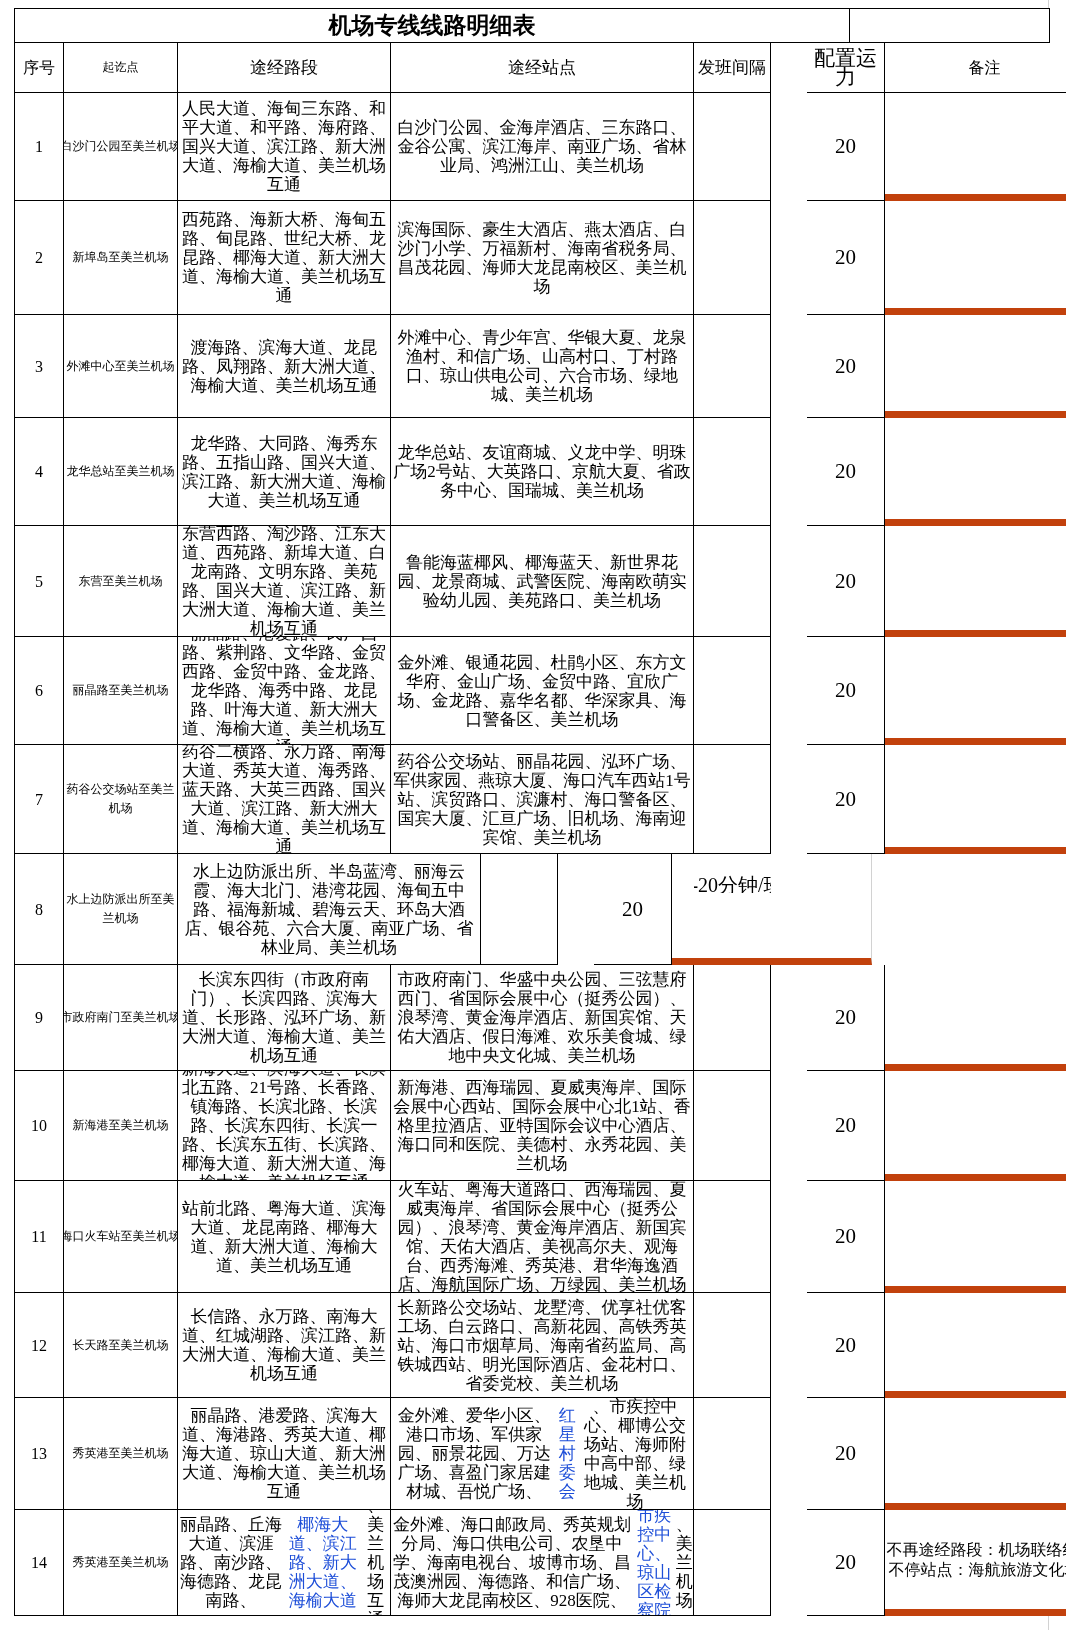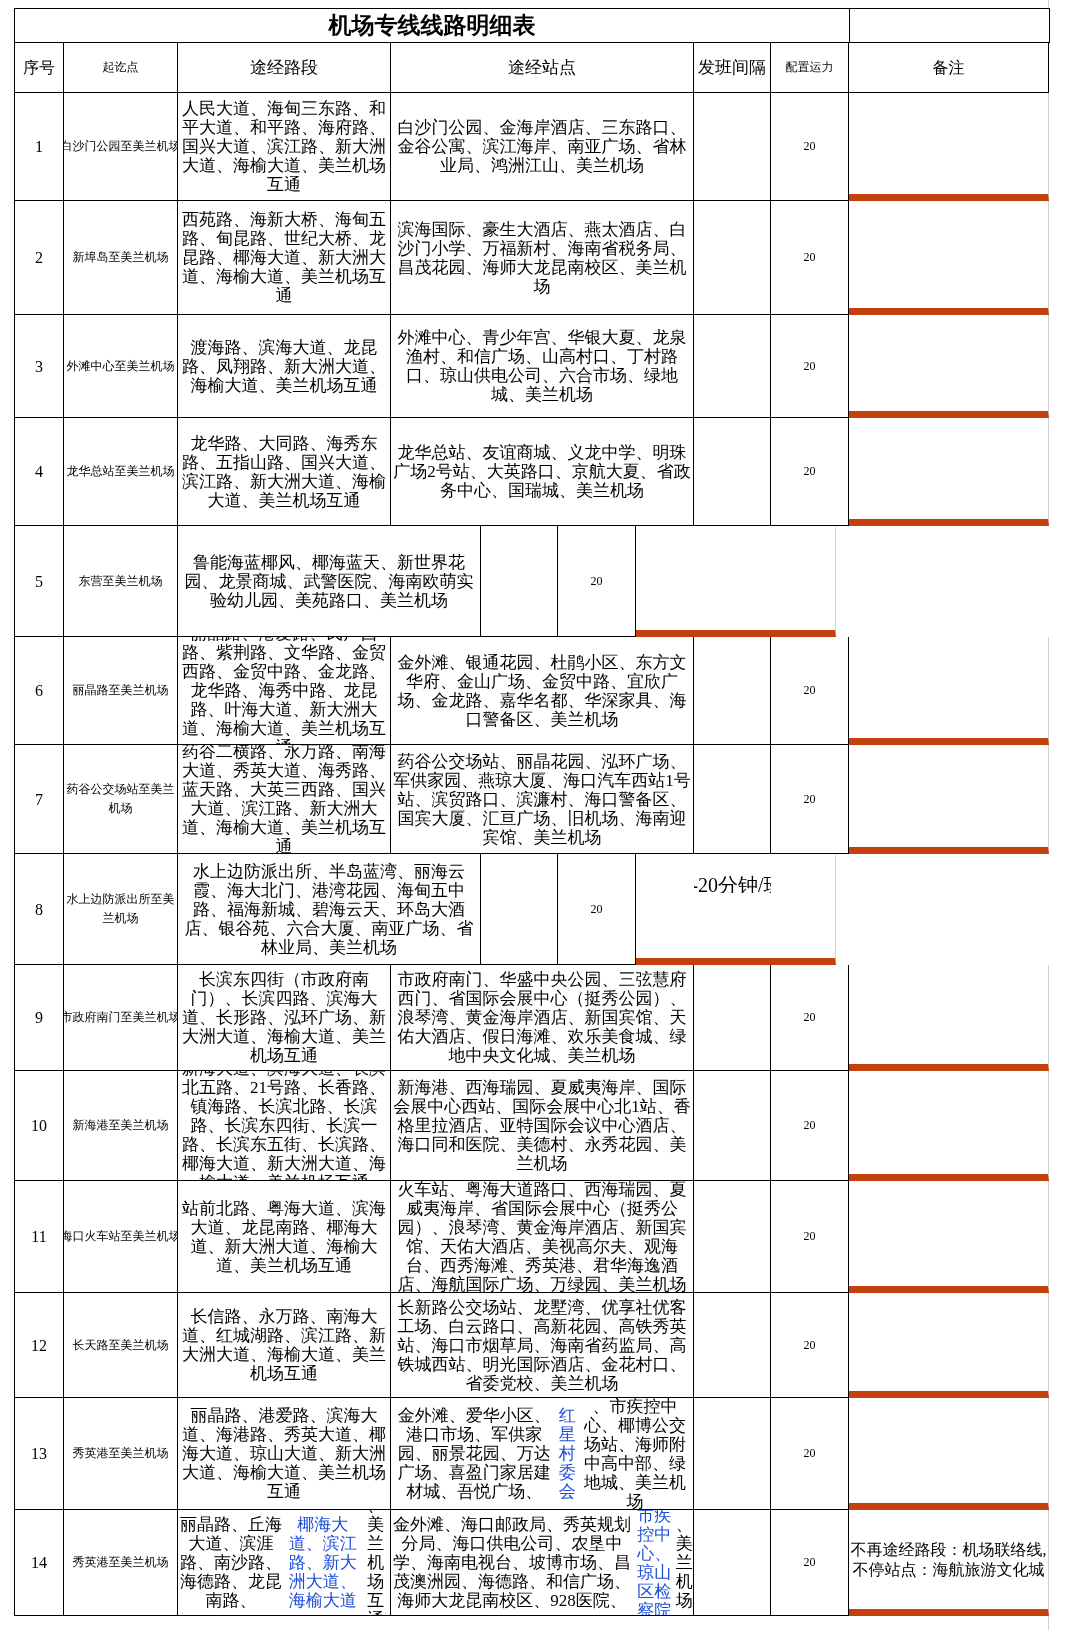--- a/index.html
+++ b/index.html
@@ -20,21 +20,21 @@
     border-right:1px solid #000;border-bottom:1px solid #000;
     overflow:hidden;display:flex;align-items:center;justify-content:center;
     text-align:center;font-size:17px;line-height:19px;
   }
   
   .c-no{width:49px;font-size:16px;}
   .c-od{width:114px;font-size:12px;}
   .c-roads{width:213px;}
   .c-stops{width:303px;}
   .c-interval{width:77px;}
-  .c-capacity{width:78px;font-size:12px;}
+  .c-capacity{width:78px;font-size:21px;margin-left:36px;}
   .c-remark{width:200px;font-size:16px;}
   
   .title-row{height:34px;}
   .title-cell{width:835px;font-size:23px;font-weight:bold;line-height:26px;}
   .header-row{height:50px;}
   
   [data-name="route-table-body"] .row:nth-child(1){height:108px;}
   [data-name="route-table-body"] .row:nth-child(2){height:114px;}
   [data-name="route-table-body"] .row:nth-child(3){height:103px;}
   [data-name="route-table-body"] .row:nth-child(4){height:108px;}
@@ -133,20 +133,21 @@
     <div class="cell c-capacity" data-name="capacity-cell">20</div>
     <div class="cell c-remark" data-name="remark-cell">
       <div class="remark-inner"></div>
     </div>
   </div>
       <div class="row" data-name="table-row">
     <div class="cell c-no" data-name="row-number-cell">5</div>
     <div class="cell c-od" data-name="origin-destination-cell">
       <div class="od-inner">东营至美兰机场</div>
     </div>
+    <div class="cell c-roads" data-name="roads-cell">东营西路、淘沙路、江东大道、西苑路、新埠大道、白龙南路、文明东路、美苑路、国兴大道、滨江路、新大洲大道、海榆大道、美兰机场互通</div>
     <div class="cell c-stops" data-name="stops-cell">鲁能海蓝椰风、椰海蓝天、新世界花园、龙景商城、武警医院、海南欧萌实验幼儿园、美苑路口、美兰机场</div>
     <div class="cell c-interval" data-name="interval-cell"></div>
     <div class="cell c-capacity" data-name="capacity-cell">20</div>
     <div class="cell c-remark" data-name="remark-cell">
       <div class="remark-inner"></div>
     </div>
   </div>
       <div class="row" data-name="table-row">
     <div class="cell c-no" data-name="row-number-cell">6</div>
     <div class="cell c-od" data-name="origin-destination-cell">

